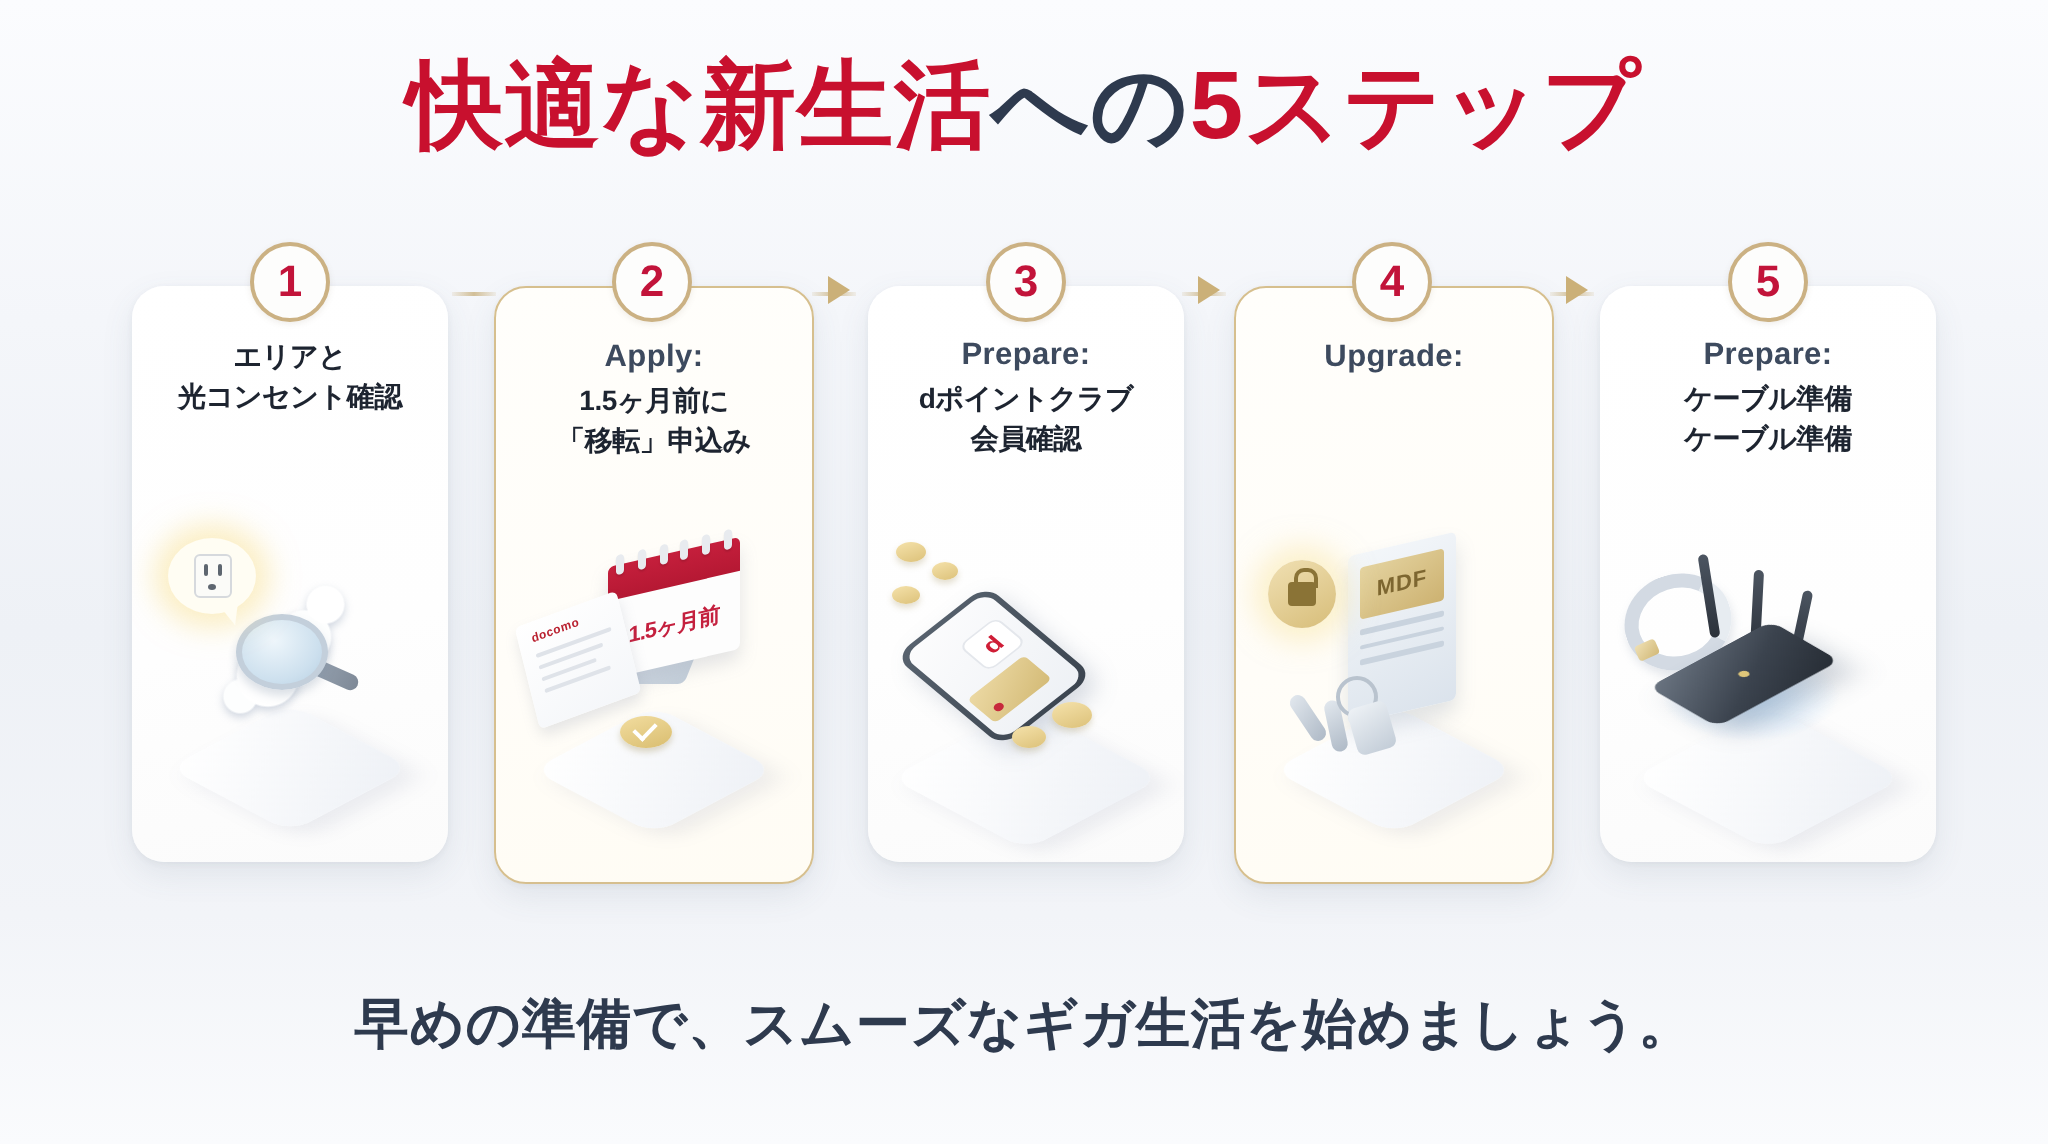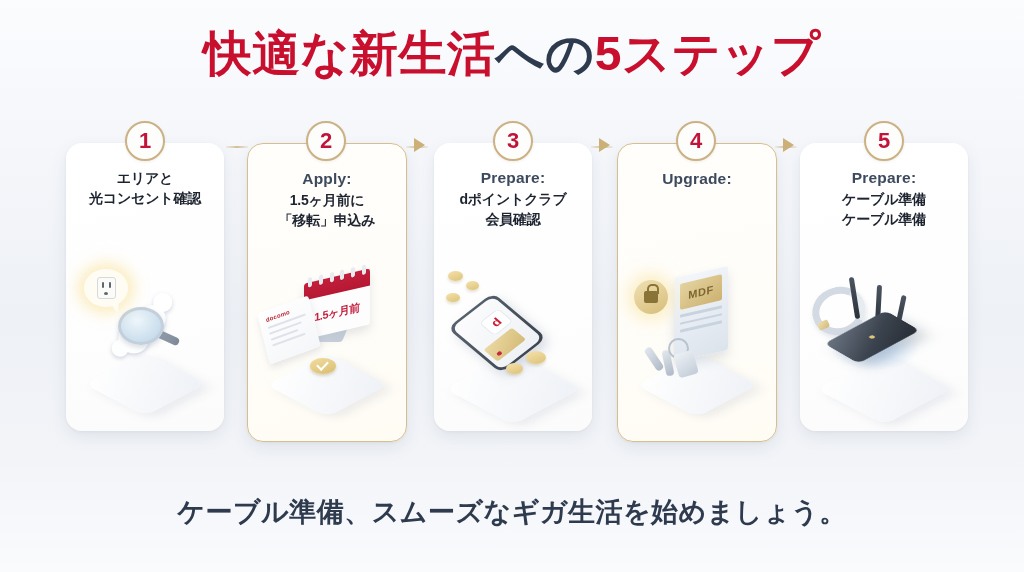--- a/index.html
+++ b/index.html
@@ -442,15 +442,15 @@
       </div>
     </div>
 
     <div class="badge b1">1</div>
     <div class="badge b2">2</div>
     <div class="badge b3">3</div>
     <div class="badge b4">4</div>
     <div class="badge b5">5</div>
   </div>
 
-  <div id="footer">ケーブル準備、スムーズなギガ生活を始めましょう。</div>
+  <div id="footer">早めの準備で、スムーズなギガ生活を始めましょう。</div>
 
 </div>
 
 </body></html>

